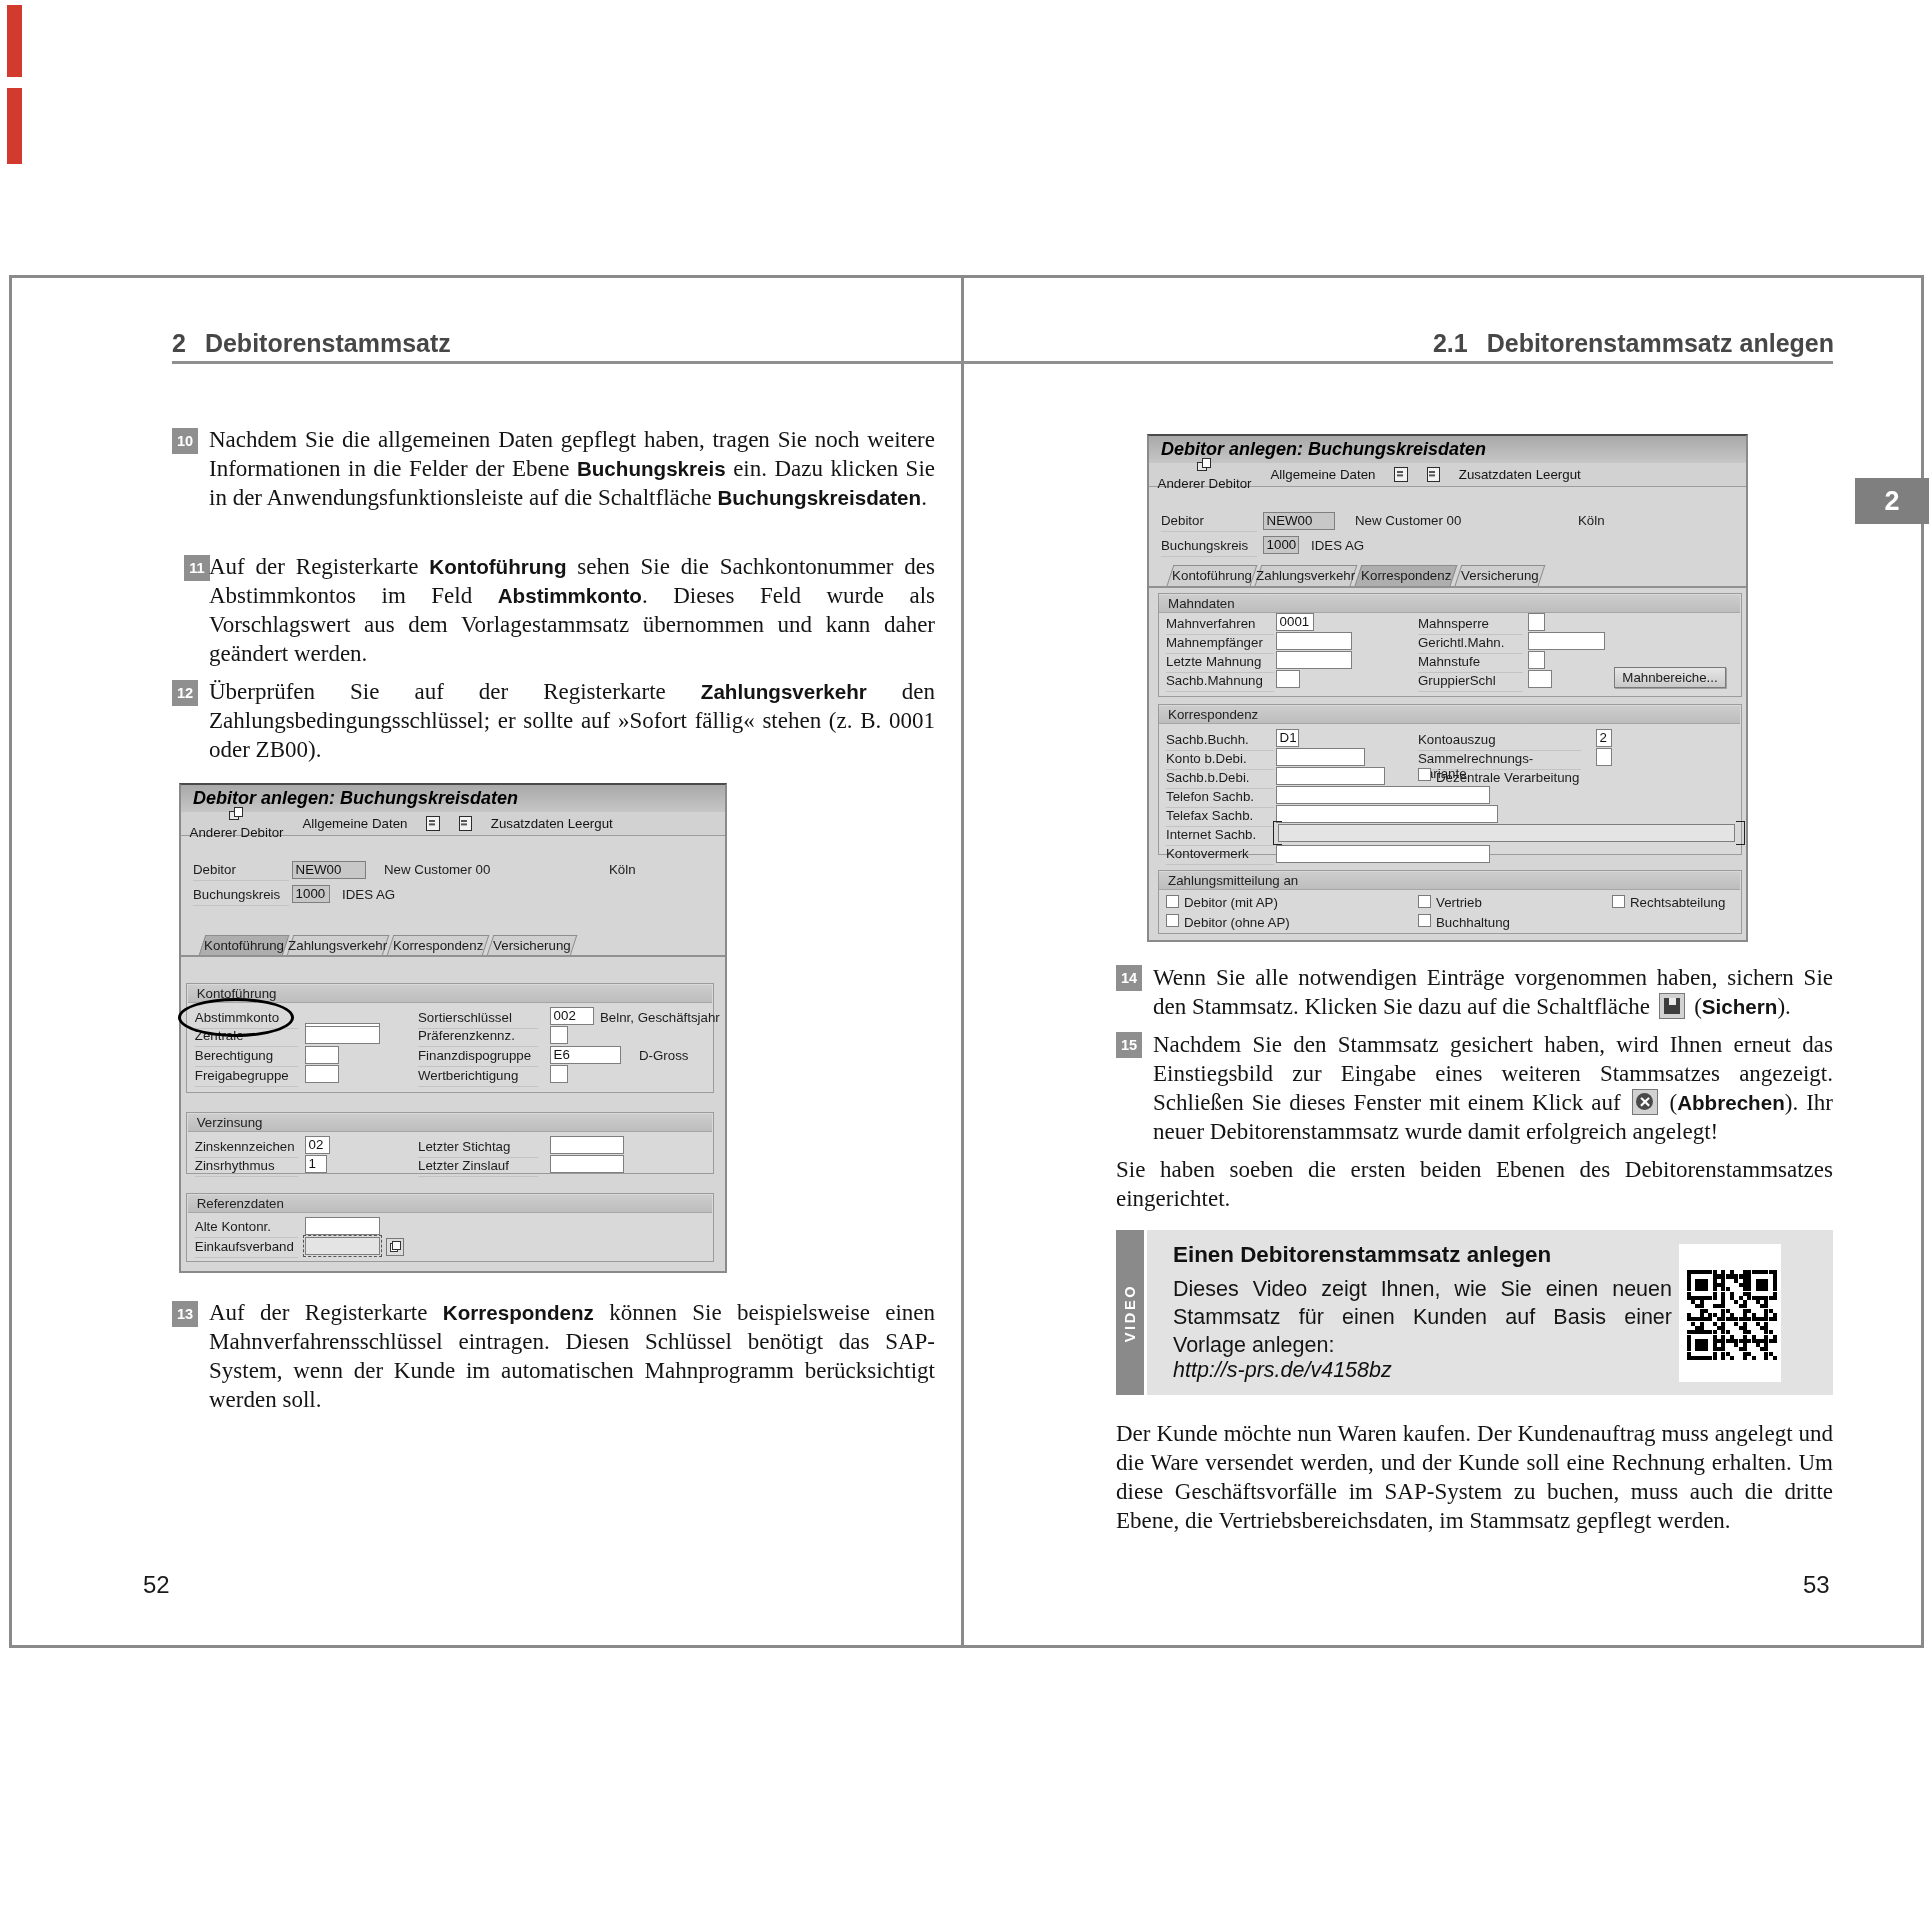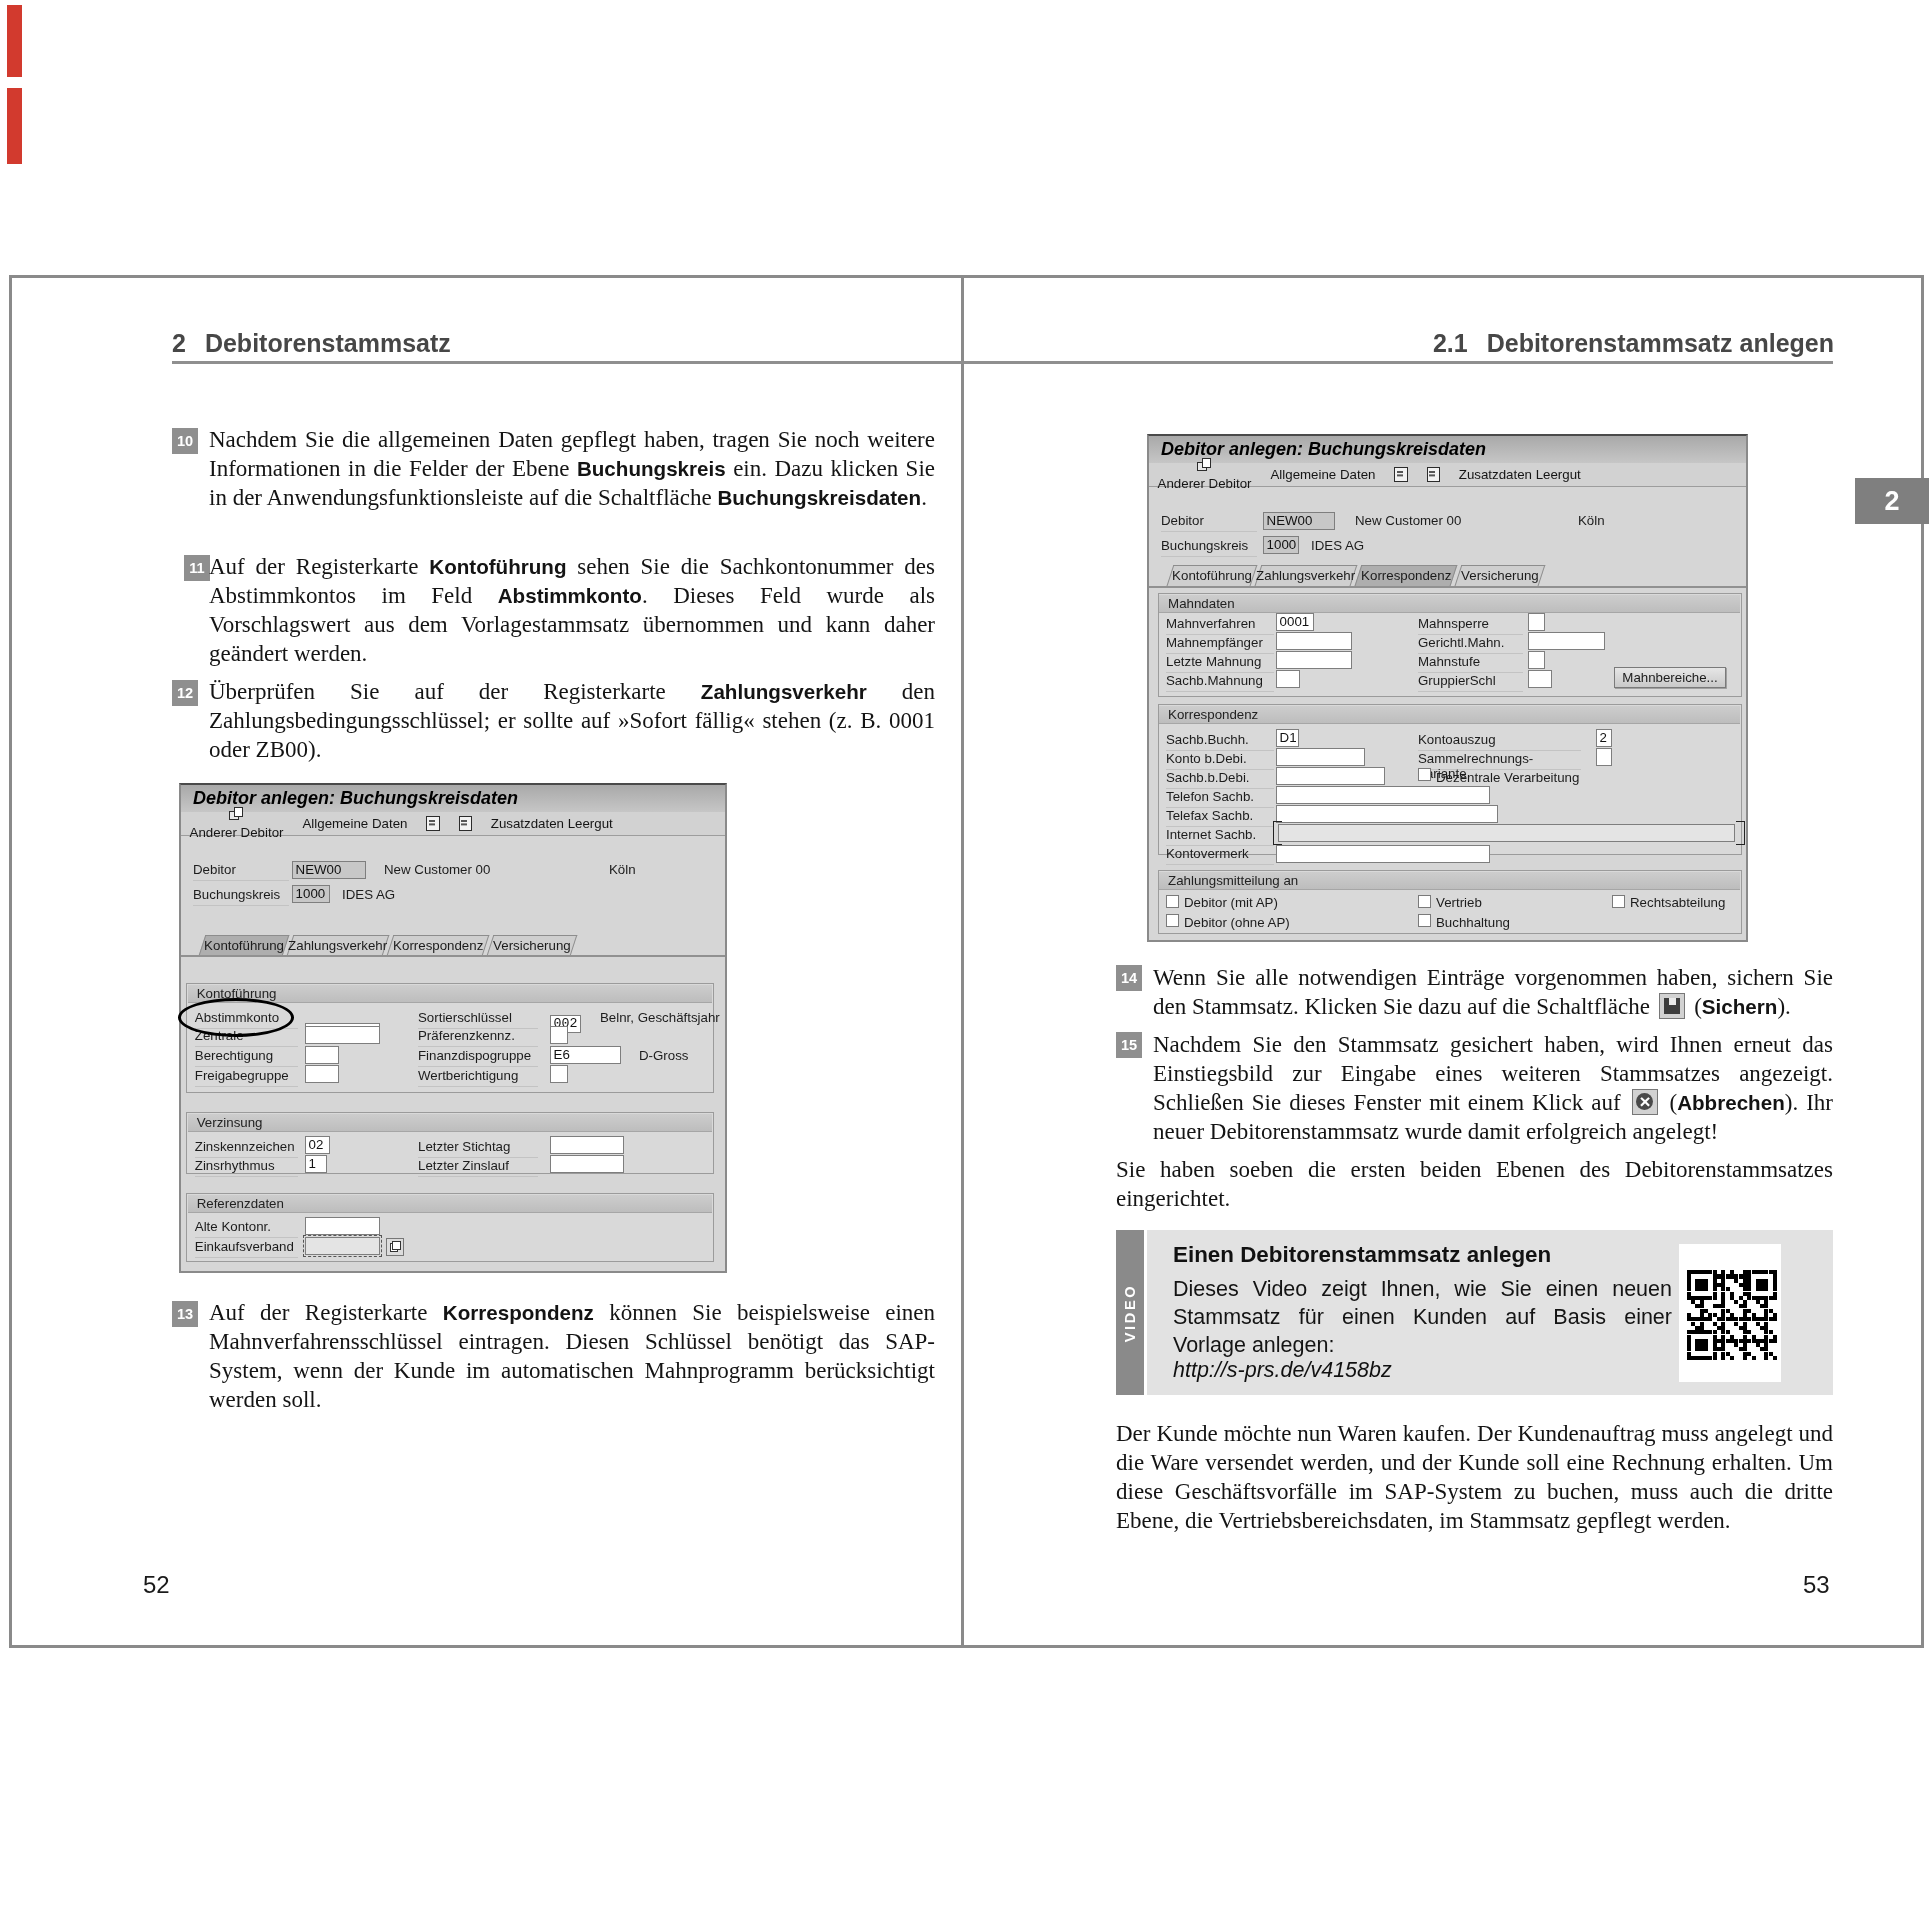--- a/index.html
+++ b/index.html
@@ -160,21 +160,21 @@
         </div>
     </div>
     <div class="tabline" style="top:170px;"></div>
 
     <div class="sap-group" style="left:5.2px;top:198px;width:528px;height:110px;">
       <div class="group-band">Kontoführung</div>
     </div>
     <span class="sap-lbl" style="left:13.8px;top:225px;width:103px;">Abstimmkonto</span>
     <span class="sap-inp" style="left:124px;top:222px;width:75px;margin-top:16px;">140000</span>
     <span class="sap-lbl" style="left:237px;top:225px;width:120px;">Sortierschlüssel</span>
-    <span class="sap-inp" style="left:369px;top:230px;width:31px;font-family:Liberation Mono, monospace;">002</span>
+    <span class="sap-inp" style="left:369px;top:222px;width:44px;">002</span>
     <span class="sap-text" style="left:419px;top:225px;">Belnr, Geschäftsjahr</span>
     <span class="sap-lbl" style="left:13.8px;top:243px;width:103px;">Zentrale</span>
     <span class="sap-inp" style="left:124px;top:241px;width:75px;"></span>
     <span class="sap-lbl" style="left:237px;top:243px;width:120px;">Präferenzkennz.</span>
     <span class="sap-inp" style="left:369px;top:241px;width:18px;"></span>
     <span class="sap-lbl" style="left:13.8px;top:263px;width:103px;">Berechtigung</span>
     <span class="sap-inp" style="left:124px;top:261px;width:34px;"></span>
     <span class="sap-lbl" style="left:237px;top:263px;width:120px;">Finanzdispogruppe</span>
     <span class="sap-inp" style="left:369px;top:261px;width:71px;">E6</span>
     <span class="sap-text" style="left:458px;top:263px;">D-Gross</span>

